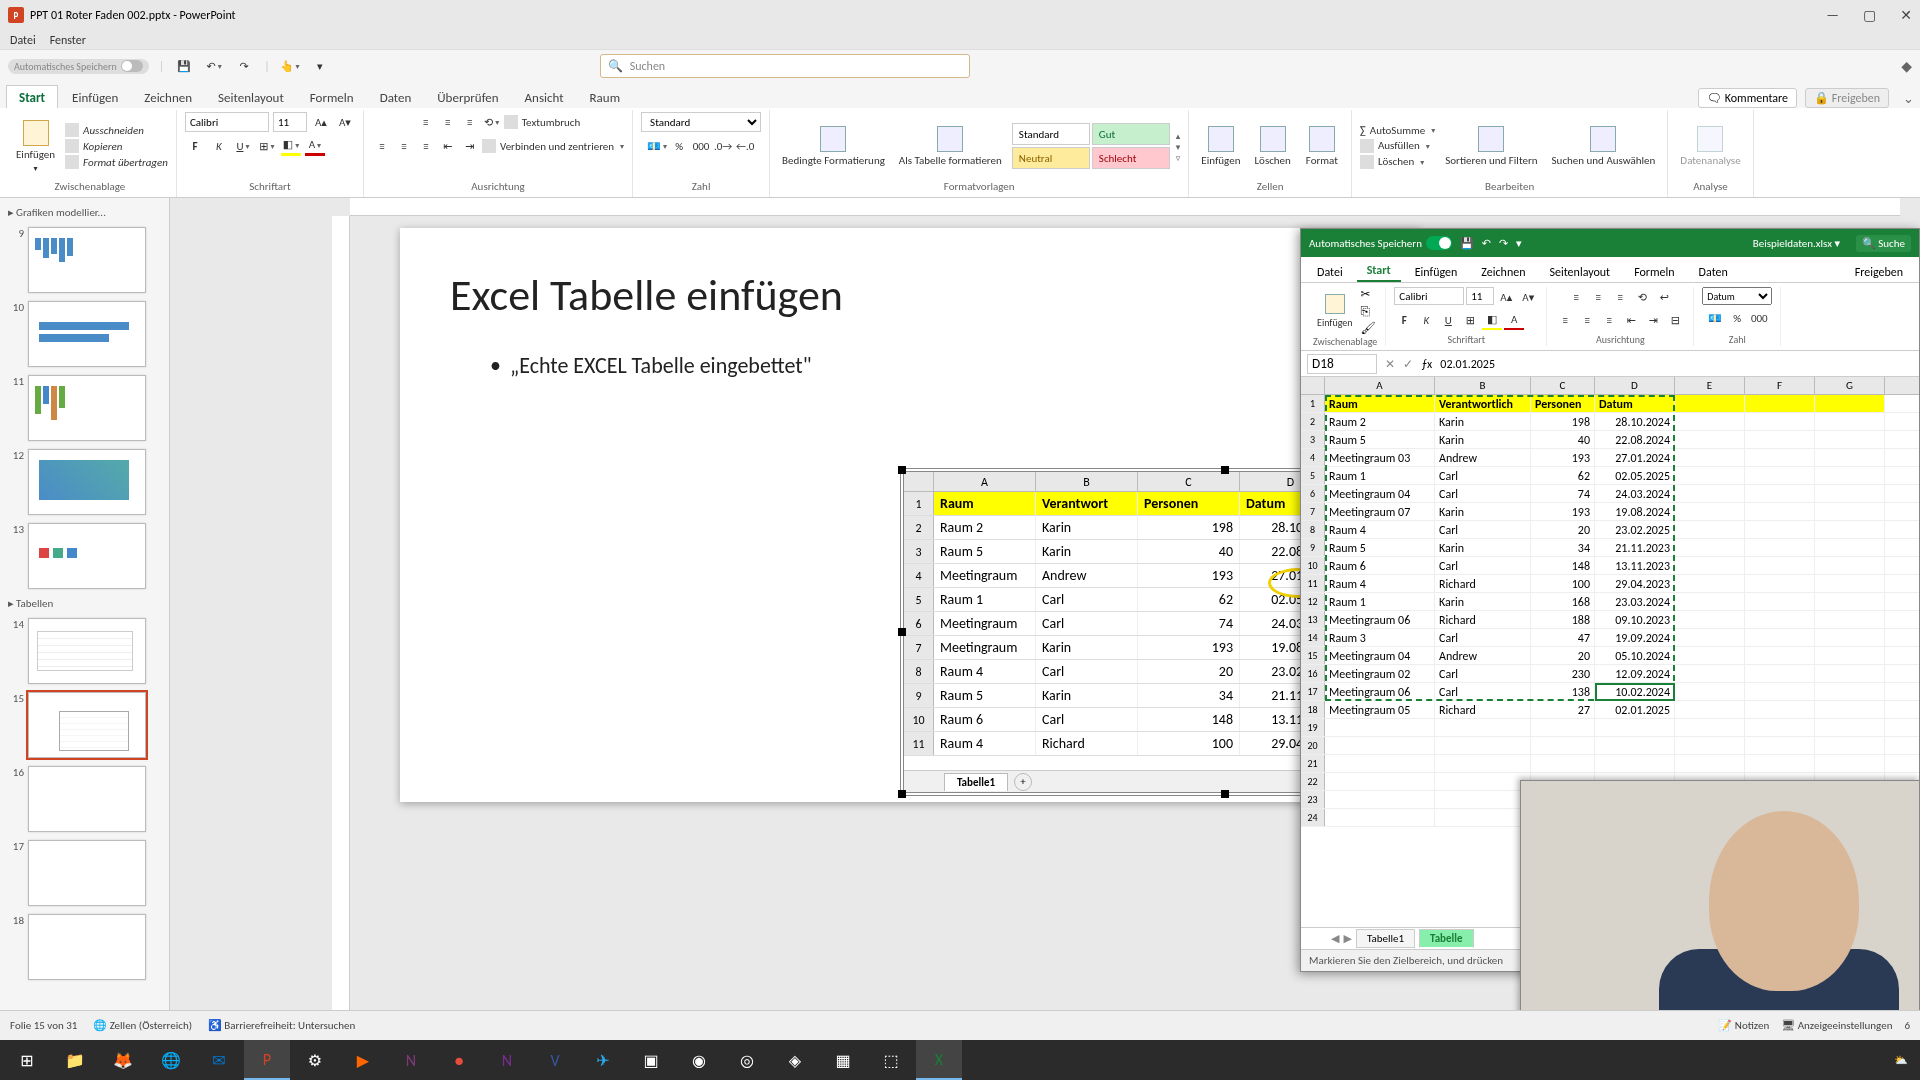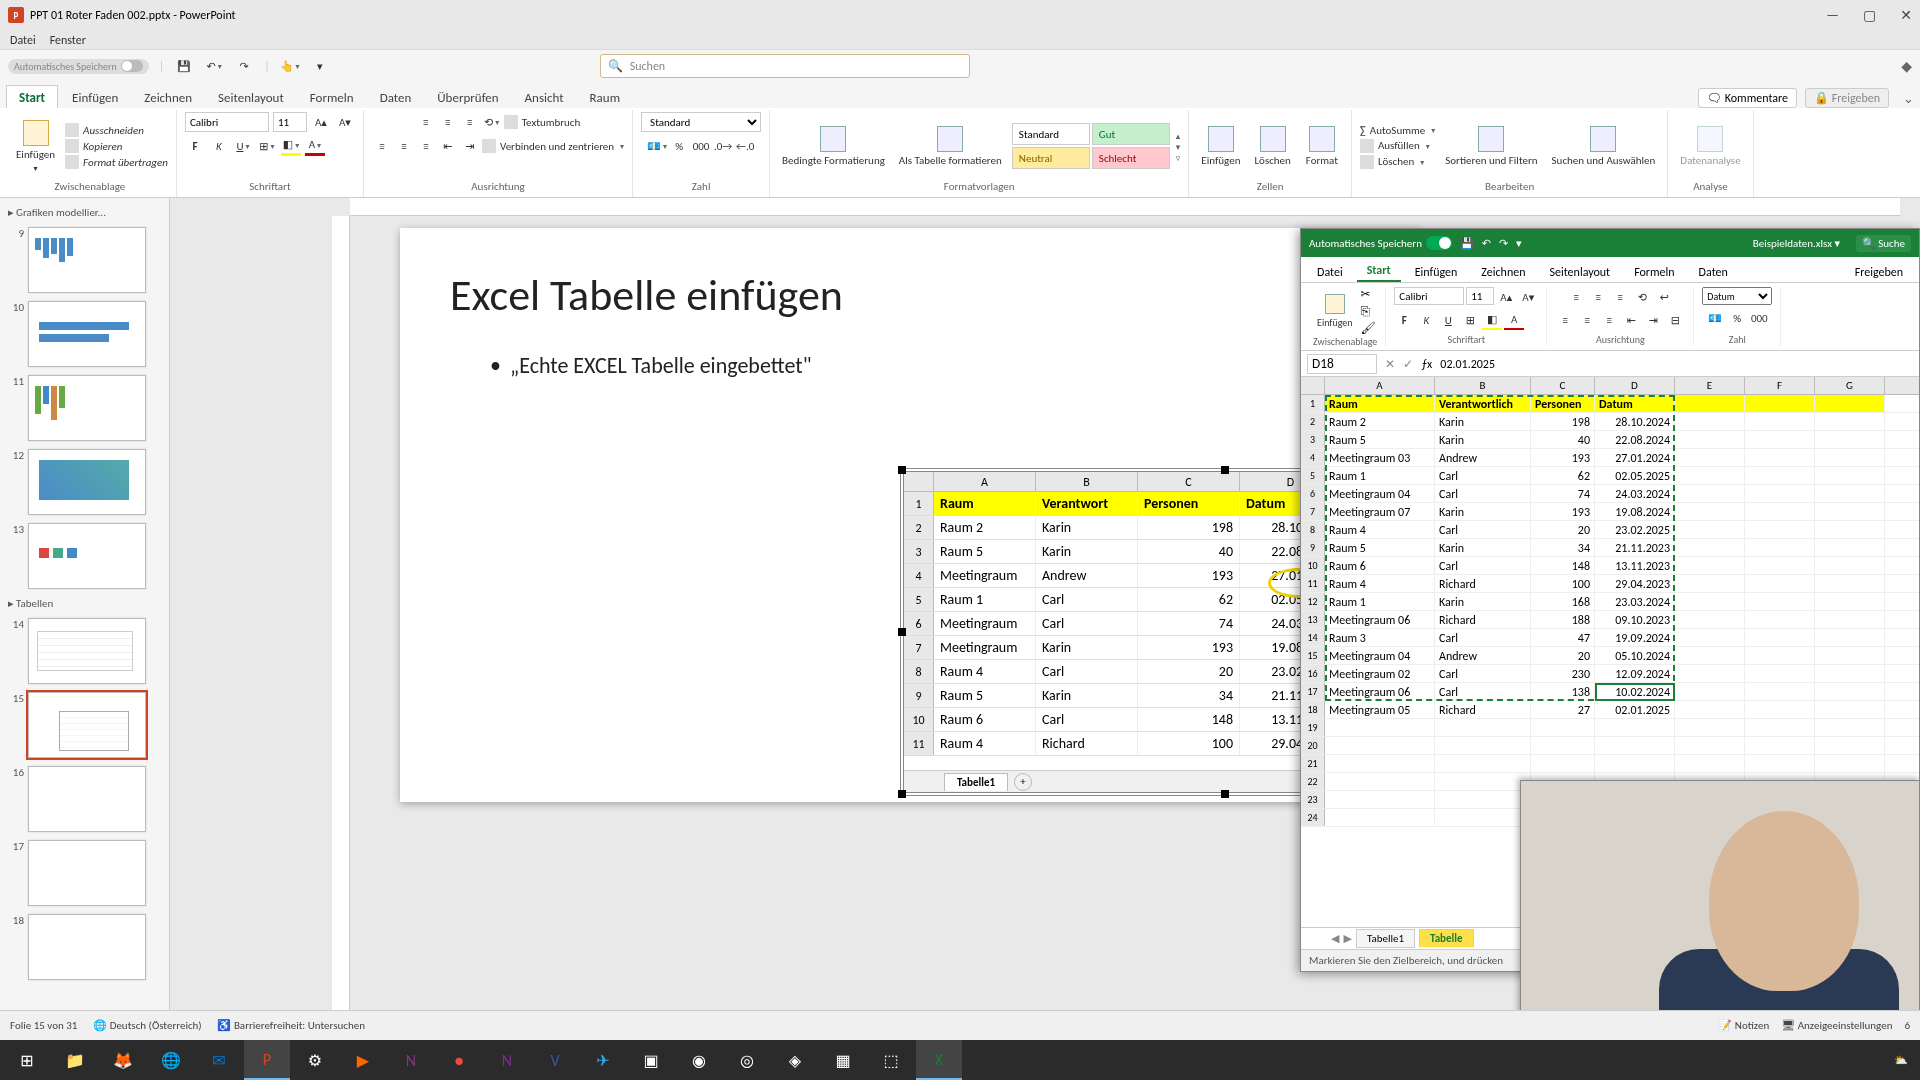--- a/index.html
+++ b/index.html
@@ -114,21 +114,21 @@
 .excel-win .grid{position:relative;}
 .excel-win .grid .hdrs{display:flex;background:#e8e8e8;border-bottom:1px solid #bbb;height:18px;font-size:11px;}
 .excel-win .grid .hdrs .c{text-align:center;border-right:1px solid #bbb;line-height:18px;}
 .excel-win .grid .rws .r{display:flex;height:18px;border-bottom:1px solid #eee;font-size:12px;}
 .excel-win .grid .rws .r .rn{width:24px;background:#e8e8e8;border-right:1px solid #bbb;text-align:center;line-height:18px;font-size:10px;}
 .excel-win .grid .rws .r .c{border-right:1px solid #eee;padding:0 4px;line-height:18px;overflow:hidden;white-space:nowrap;}
 .excel-win .grid .rws .r.hdr .c{background:#ffff00;font-weight:bold;}
 .excel-win .grid .rws .r .c.num{text-align:right;}
 .excel-win .sheet-tabs{position:absolute;left:0;right:0;bottom:22px;height:22px;border-top:1px solid #ccc;display:flex;align-items:center;font-size:11px;padding-left:30px;gap:4px;}
 .excel-win .sheet-tabs .sh{padding:2px 10px;border:1px solid #ccc;background:#f5f5f5;}
-.excel-win .sheet-tabs .sh.active{background:#fde047;border-bottom-color:#fff;font-weight:bold;color:#1a7f37;}
+.excel-win .sheet-tabs .sh.active{background:#86efac;border-bottom-color:#fff;font-weight:bold;color:#1a7f37;}
 .excel-win .status2{position:absolute;left:0;right:0;bottom:0;height:22px;background:#f0f0f0;border-top:1px solid #ccc;padding:0 8px;font-size:11px;line-height:22px;color:#555;}
 .marching-ants{position:absolute;border:2px dashed #1a7f37;pointer-events:none;}
 .sel-cell{position:absolute;border:2px solid #1a7f37;pointer-events:none;}
 
 
 .webcam{position:absolute;right:0;bottom:30px;width:400px;height:240px;background:#d8d4cc;border:1px solid #888;box-shadow:-2px -2px 6px rgba(0,0,0,.3);overflow:hidden;}
 .webcam .face{position:absolute;right:60px;top:30px;width:150px;height:180px;background:#d9b89a;border-radius:50% 50% 45% 45%;}
 .webcam .shirt{position:absolute;right:20px;bottom:0;width:240px;height:70px;background:#2a3a55;border-radius:40px 40px 0 0;}
 
 
@@ -964,21 +964,21 @@
 
     <div class="webcam">
       <div class="shirt"></div>
       <div class="face"></div>
     </div>
   </div>
 </div>
 
 <div class="statusbar" style="bottom:40px;">
   <span>Folie 15 von 31</span>
-  <span>🌐 <span>Deutsch (Österreich)</span></span>
+  <span>🌐 <span>Zellen (Österreich)</span></span>
   <span>♿ <span>Barrierefreiheit: Untersuchen</span></span>
   <div class="right">
     <span>📝 <span>Notizen</span></span>
     <span>🖥 <span>Anzeigeeinstellungen</span></span>
     <span>6</span>
   </div>
 </div>
 
 <div class="taskbar">
   <div class="tbtn">⊞</div>

